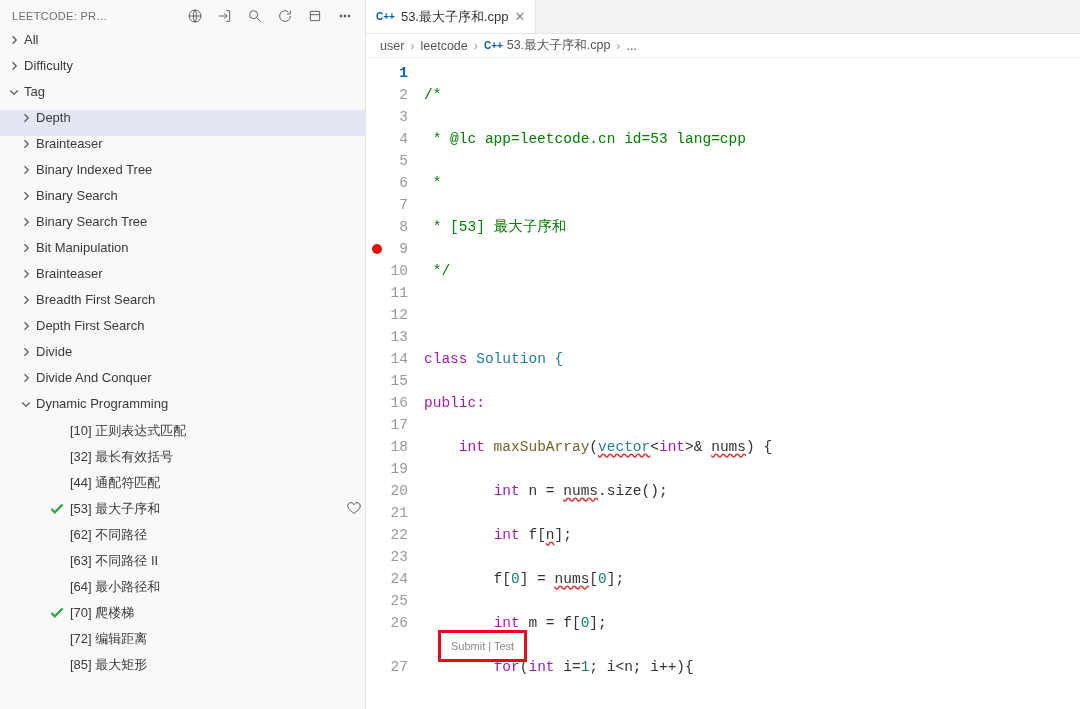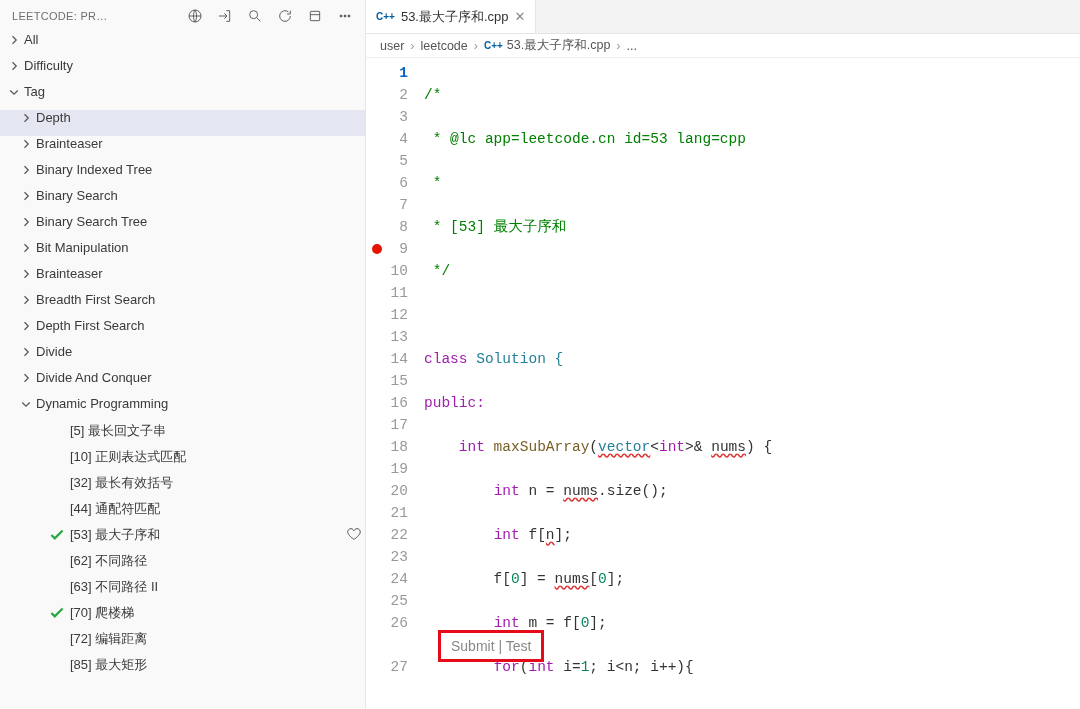--- a/index.html
+++ b/index.html
@@ -38,21 +38,21 @@
   .bp { position: absolute; left: 6px; width: 10px; height: 10px; background: #e51400; border-radius: 50%; }
   .codebody { flex: 1; padding: 4px 0 0 0; white-space: pre; color: #333; }
   .codebody .line { height: 22px; }
   .c-comment { color: #008000; }
   .c-kw { color: #a21caf; }
   .c-type2 { color: #267f99; }
   .c-num { color: #098658; }
   .c-fn { color: #795e26; }
   .c-wavy { text-decoration: underline wavy #d33; text-underline-offset: 2px; }
 
-  .codelens { position: absolute; border: 3px solid #e60b1a; color: #888; font-size: 14px; padding: 2px 10px; background: #fff; font-family: "Segoe UI", sans-serif; }
+  .codelens { position: absolute; border: 3px solid #e60b1a; color: #888; font-size: 11px; padding: 2px 10px; background: #fff; font-family: "Segoe UI", sans-serif; }
 </style>
 </head>
 <body>
 
 <div class="app">
   <div class="sidebar">
     <div class="sb-header">
       <span class="sb-title">LEETCODE: PROB...</span>
       <div class="sb-actions">
         <div class="icon-btn">
@@ -214,25 +214,20 @@
             <svg viewBox="0 0 16 16">
               <path d="M3 6l5 5 5-5"></path>
             </svg>
           </span>
           <span class="tree-label">Dynamic Programming</span>
         </div>
 
       <div class="tree-row" style="--indent:30px">
           <span class="twisty"></span>
           <span class="row-icon"></span>
-          <span class="tree-label">[5] 最长回文子串</span>
-        </div>
-      <div class="tree-row" style="--indent:30px">
-          <span class="twisty"></span>
-          <span class="row-icon"></span>
           <span class="tree-label">[10] 正则表达式匹配</span>
         </div>
       <div class="tree-row" style="--indent:30px">
           <span class="twisty"></span>
           <span class="row-icon"></span>
           <span class="tree-label">[32] 最长有效括号</span>
         </div>
       <div class="tree-row" style="--indent:30px">
           <span class="twisty"></span>
           <span class="row-icon"></span>
@@ -254,20 +249,25 @@
         </div>
       <div class="tree-row" style="--indent:30px">
           <span class="twisty"></span>
           <span class="row-icon"></span>
           <span class="tree-label">[62] 不同路径</span>
         </div>
       <div class="tree-row" style="--indent:30px">
           <span class="twisty"></span>
           <span class="row-icon"></span>
           <span class="tree-label">[63] 不同路径 II</span>
+        </div>
+      <div class="tree-row" style="--indent:30px">
+          <span class="twisty"></span>
+          <span class="row-icon"></span>
+          <span class="tree-label">[64] 最小路径和</span>
         </div>
       <div class="tree-row" style="--indent:30px">
           <span class="twisty"></span>
           <span class="row-icon check">
             <svg viewBox="0 0 16 16" fill="none" stroke-width="2">
               <path d="M3 8l3 3 7-7"></path>
             </svg>
           </span>
           <span class="tree-label">[70] 爬楼梯</span>
         </div>

